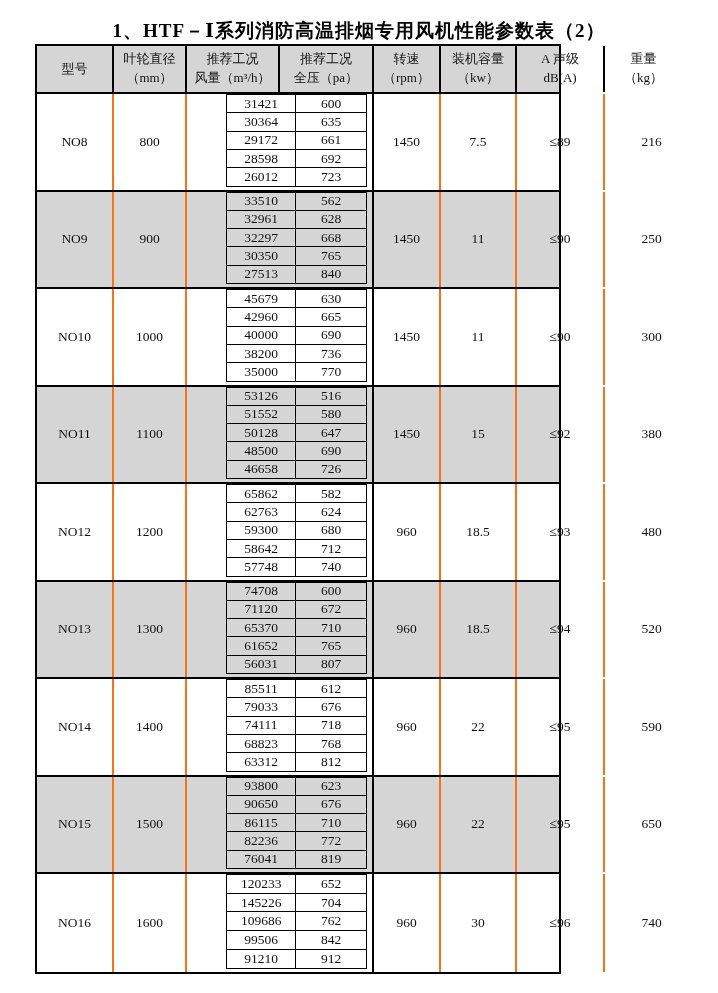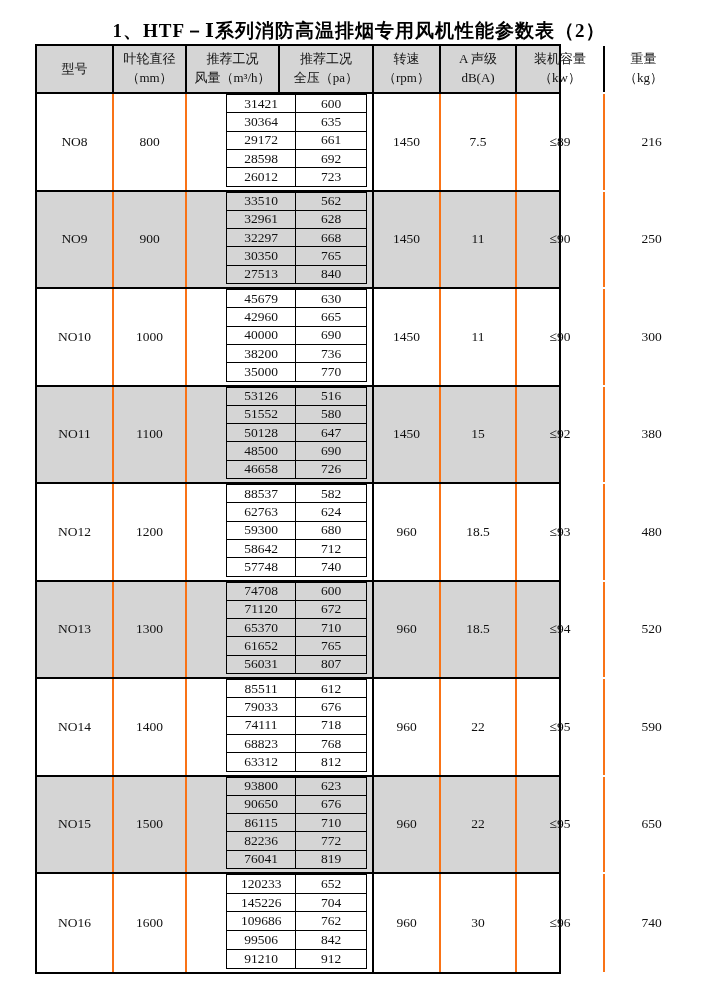--- a/index.html
+++ b/index.html
@@ -107,24 +107,24 @@
     <div class="header-row">
       <div class="header-cell">型号</div>
       <div class="header-cell">叶轮直径
 （mm）</div>
       <div class="header-cell">推荐工况
 风量（m³/h）</div>
       <div class="header-cell">推荐工况
 全压（pa）</div>
       <div class="header-cell">转速
 （rpm）</div>
+      <div class="header-cell">装机容量
+（kw）</div>
       <div class="header-cell">A 声级
 dB(A)</div>
-      <div class="header-cell">装机容量
-（kw）</div>
       <div class="header-cell">重量
 （kg）</div>
     </div>
     <div>
   <div class="block">
     <div class="cell">NO8</div>
     <div class="cell">800</div>
     <div class="fp-cell">
       <table class="fp-table">
         <tbody>
@@ -262,21 +262,21 @@
     <div class="cell">380</div>
   </div>
 
   <div class="block">
     <div class="cell">NO12</div>
     <div class="cell">1200</div>
     <div class="fp-cell">
       <table class="fp-table">
         <tbody>
           <tr>
-            <td class="flow-cell">88537</td>
+            <td class="flow-cell">65862</td>
             <td>582</td>
           </tr>
           <tr>
             <td class="flow-cell">62763</td>
             <td>624</td>
           </tr>
           <tr>
             <td class="flow-cell">59300</td>
             <td>680</td>
           </tr>

